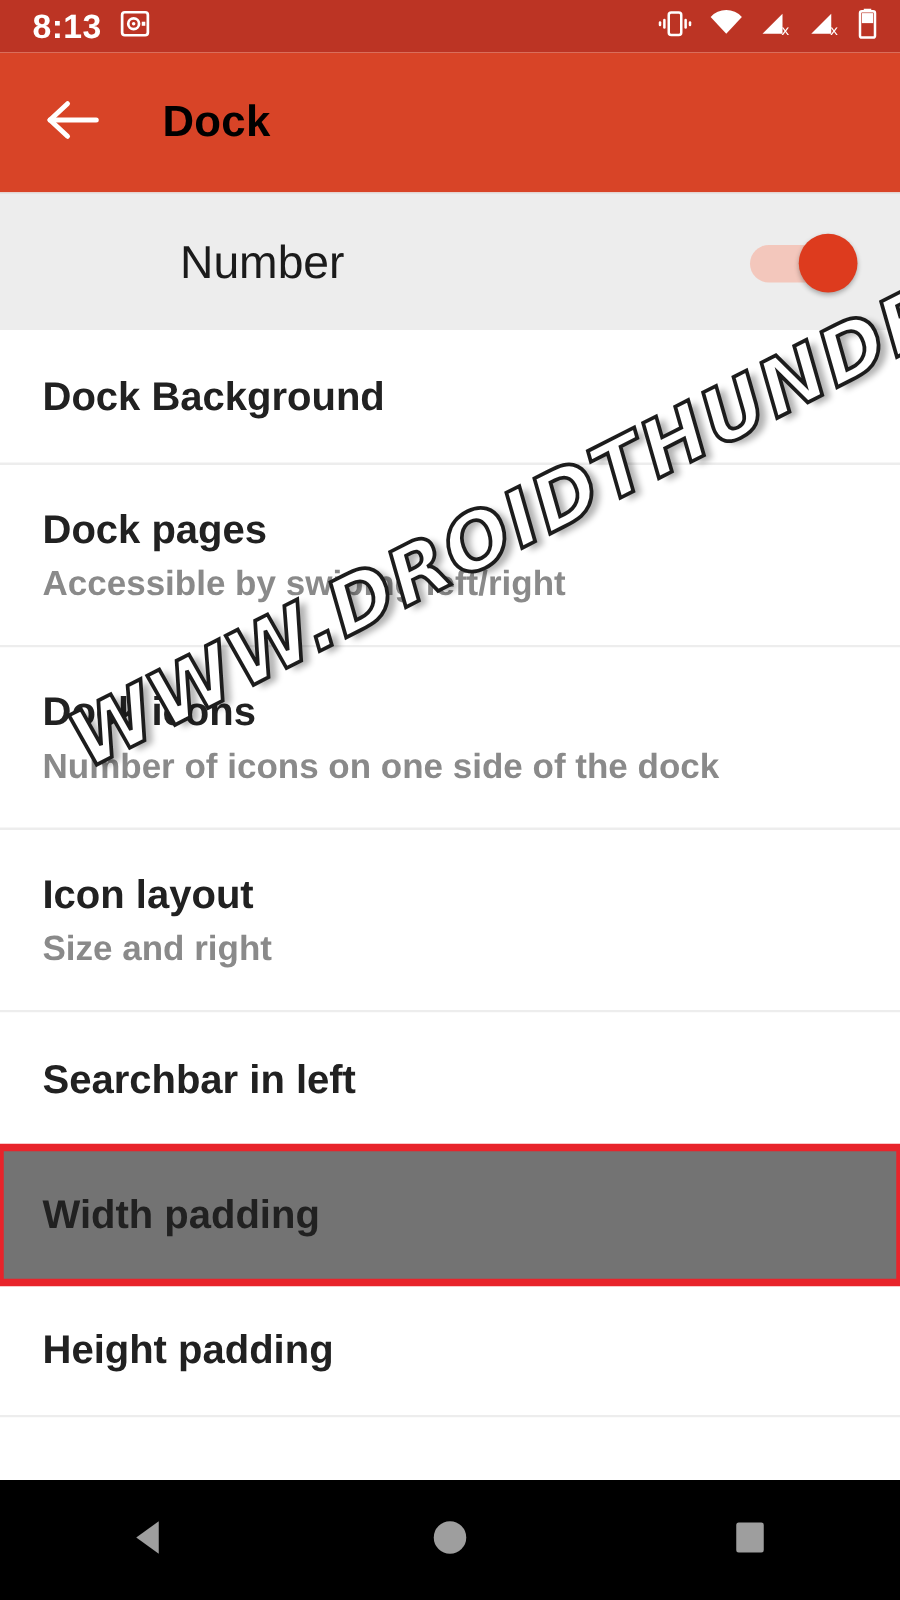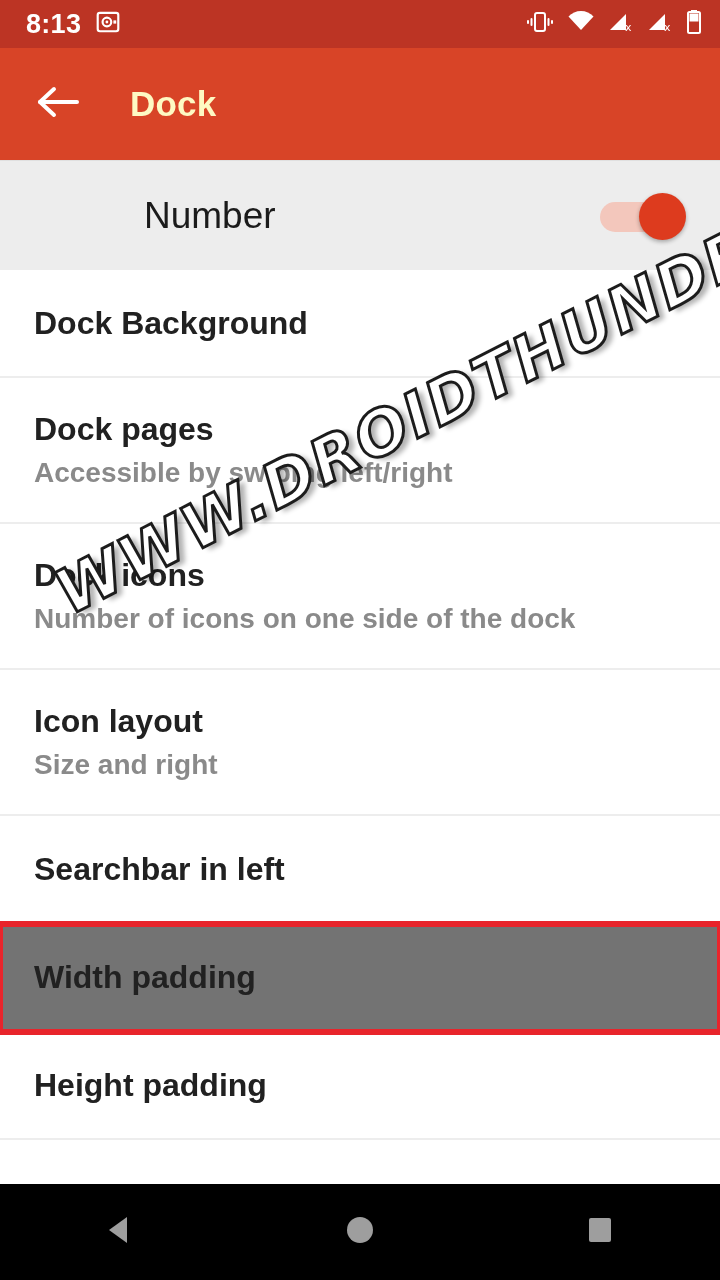--- a/index.html
+++ b/index.html
@@ -16,21 +16,21 @@
     position: relative;
     width: 720px;
     height: 1280px;
     background: #ffffff;
     overflow: hidden;
   }
 
   
   .status-bar {
     position: relative;
-    height: 48px;
+    height: 42px;
     background: #BC3424;
     display: flex;
     align-items: center;
     padding: 0 18px 0 26px;
     color: #ffffff;
   }
   .status-left {
     display: flex;
     align-items: center;
     gap: 14px;
@@ -62,21 +62,21 @@
   .back-btn {
     width: 56px;
     height: 56px;
     display: flex;
     align-items: center;
     justify-content: center;
     cursor: pointer;
   }
   .app-title {
     margin-left: 44px;
-    color: #fef9c3;
+    color: #000000;
     font-size: 35px;
     font-weight: bold;
     letter-spacing: 0.2px;
   }
 
   
   .enable-row {
     position: relative;
     height: 110px;
     background: #EDEDED;

